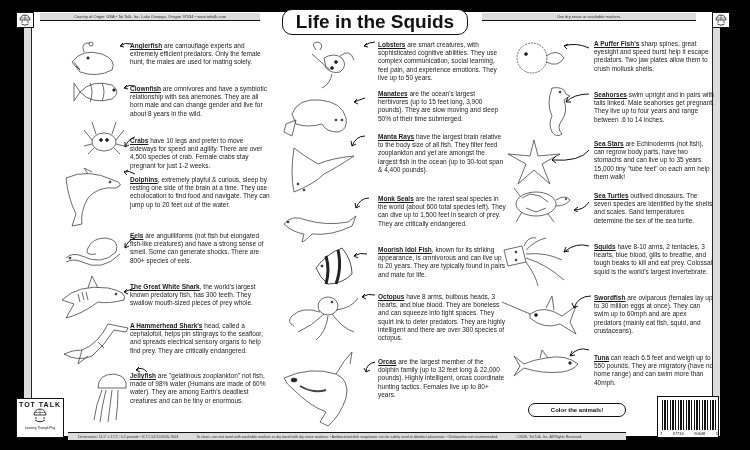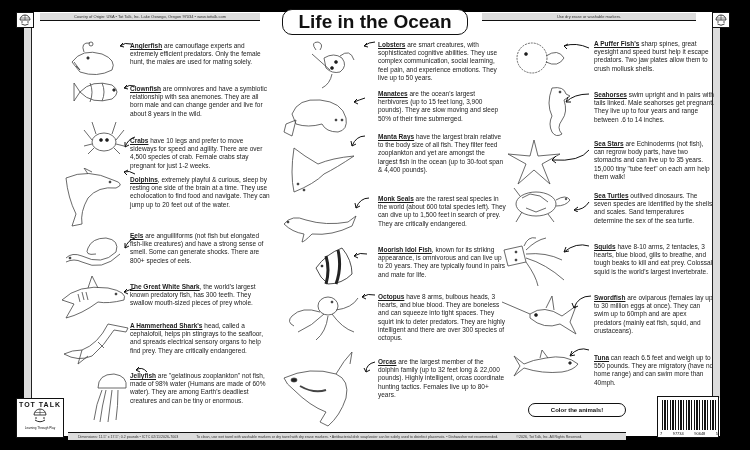--- a/index.html
+++ b/index.html
@@ -78,21 +78,21 @@
   <svg width="14" height="13" viewBox="0 0 14 13">
       <path d="M2 6 A5 5 0 0 1 12 6 Z" fill="none" stroke="#111" stroke-width="0.8"></path>
       <line x1="3" y1="4" x2="11" y2="4" stroke="#111" stroke-width="0.5"></line>
       <line x1="7" y1="1" x2="7" y2="6" stroke="#111" stroke-width="0.5"></line>
       <circle cx="4" cy="8" r="0.7" fill="#111"></circle>
       <circle cx="10" cy="8" r="0.7" fill="#111"></circle>
       <path d="M3.5 10 Q7 12.5 10.5 10" fill="none" stroke="#111" stroke-width="0.8"></path>
     </svg>
 </div>
 
-<div class="title-box">Life in the Ocean</div>
+<div class="title-box">Life in the Squids</div>
 
 <div class="entry col1" style="top:42px"><span class="name">Anglerfish</span><span> are camouflage experts and extremely efficient predators. Only the female hunt, the males are used for mating solely.</span></div>
 <div class="entry col1" style="top:85px"><span class="name">Clownfish</span><span> are omnivores and have a symbiotic relationship with sea anemones. They are all born male and can change gender and live for about 8 years in the wild.</span></div>
 <div class="entry col1" style="top:137px"><span class="name">Crabs</span><span> have 10 legs and prefer to move sideways for speed and agility. There are over 4,500 species of crab. Female crabs stay pregnant for just 1-2 weeks.</span></div>
 <div class="entry col1" style="top:176px"><span class="name">Dolphins</span><span>, extremely playful &amp; curious, sleep by resting one side of the brain at a time. They use echolocation to find food and navigate. They can jump up to 20 feet out of the water.</span></div>
 <div class="entry col1" style="top:232px"><span class="name">Eels</span><span> are anguilliforms (not fish but elongated fish-like creatures) and have a strong sense of smell. Some can generate shocks. There are 800+ species of eels.</span></div>
 <div class="entry col1" style="top:283px"><span class="name">The Great White Shark</span><span>, the world's largest known predatory fish, has 300 teeth. They swallow mouth-sized pieces of prey whole.</span></div>
 <div class="entry col1" style="top:322px"><span class="name">A Hammerhead Shark's</span><span> head, called a cephalofoil, helps pin stingrays to the seafloor, and spreads electrical sensory organs to help find prey. They are critically endangered.</span></div>
 <div class="entry col1" style="top:372px"><span class="name">Jellyfish</span><span> are "gelatinous zooplankton" not fish, made of 98% water (Humans are made of 60% water). They are among Earth's deadliest creatures and can be tiny or enormous.</span></div>
 

